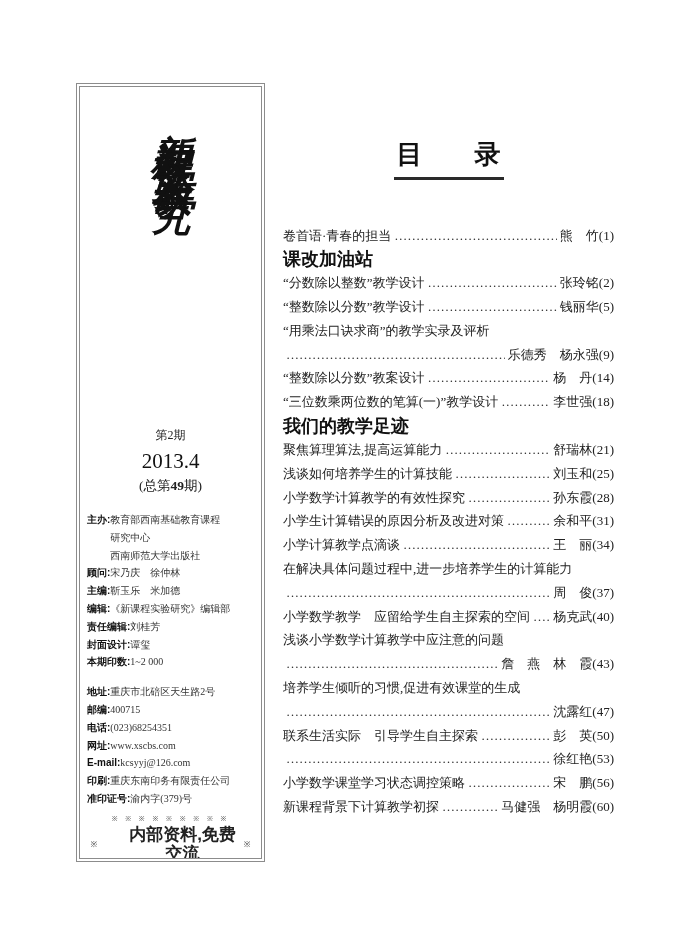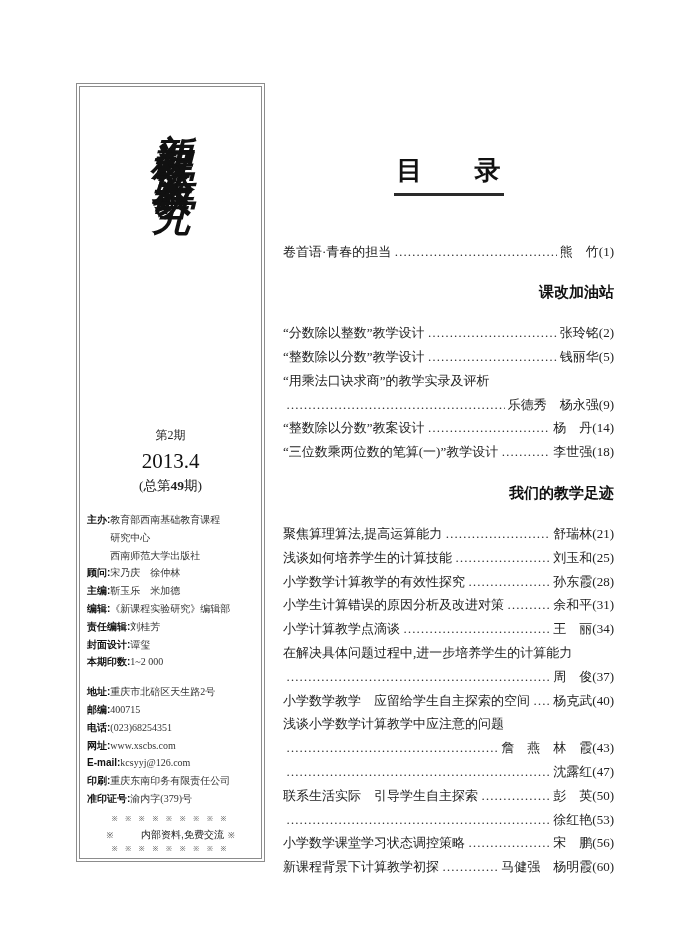--- a/index.html
+++ b/index.html
@@ -116,32 +116,32 @@
     justify-content: center;
     gap: 4px;
     margin: 1px 0;
   }
   .orn-side {
     font-size: 8px;
     color: #444;
   }
   .notice-text {
     font-family: "Liberation Sans", "DejaVu Sans", sans-serif;
-    font-weight: normal;
-    font-size: 10px;
+    font-weight: bold;
+    font-size: 17px;
     line-height: 19px;
     color: #222;
     margin-left: 24px;
   }
 
   
   .toc {
     position: absolute;
     left: 283px;
-    top: 156px;
+    top: 140px;
     width: 331px;
   }
   .toc-title {
     text-align: center;
     font-weight: bold;
     font-size: 26px;
     line-height: 30px;
     color: #111;
     margin: 0;
   }
@@ -172,26 +172,26 @@
     color: #333;
   }
   .toc-row .leader::after {
     content: "……………………………………………………………………………………";
   }
   .toc-row .a {
     flex: 0 0 auto;
     text-align: right;
   }
   .toc-section {
-    text-align: right;
+    text-align: left;
     font-family: "Liberation Sans", "DejaVu Sans", sans-serif;
     font-weight: bold;
-    font-size: 15px;
+    font-size: 18px;
     line-height: 24px;
-    margin: 17px 0;
+    margin: 0 0;
     color: #111;
   }
 </style>
 </head>
 <body>
 
 <div class="page">
 
   <aside class="sidebar">
     <div class="sidebar-inner">
@@ -359,20 +359,23 @@
           <span class="a">杨克武(40)</span>
         </div>
         <div class="toc-row">
           <span class="t">浅谈小学数学计算教学中应注意的问题</span>
         </div>
         <div class="toc-row">
           <span class="leader"></span>
           <span class="a">詹　燕　林　霞(43)</span>
         </div>
         <div class="toc-row">
+          <span class="t">培养学生倾听的习惯,促进有效课堂的生成</span>
+        </div>
+        <div class="toc-row">
           <span class="leader"></span>
           <span class="a">沈露红(47)</span>
         </div>
         <div class="toc-row">
           <span class="t">联系生活实际　引导学生自主探索</span>
           <span class="leader"></span>
           <span class="a">彭　英(50)</span>
         </div>
         <div class="toc-row">
           <span class="leader"></span>

